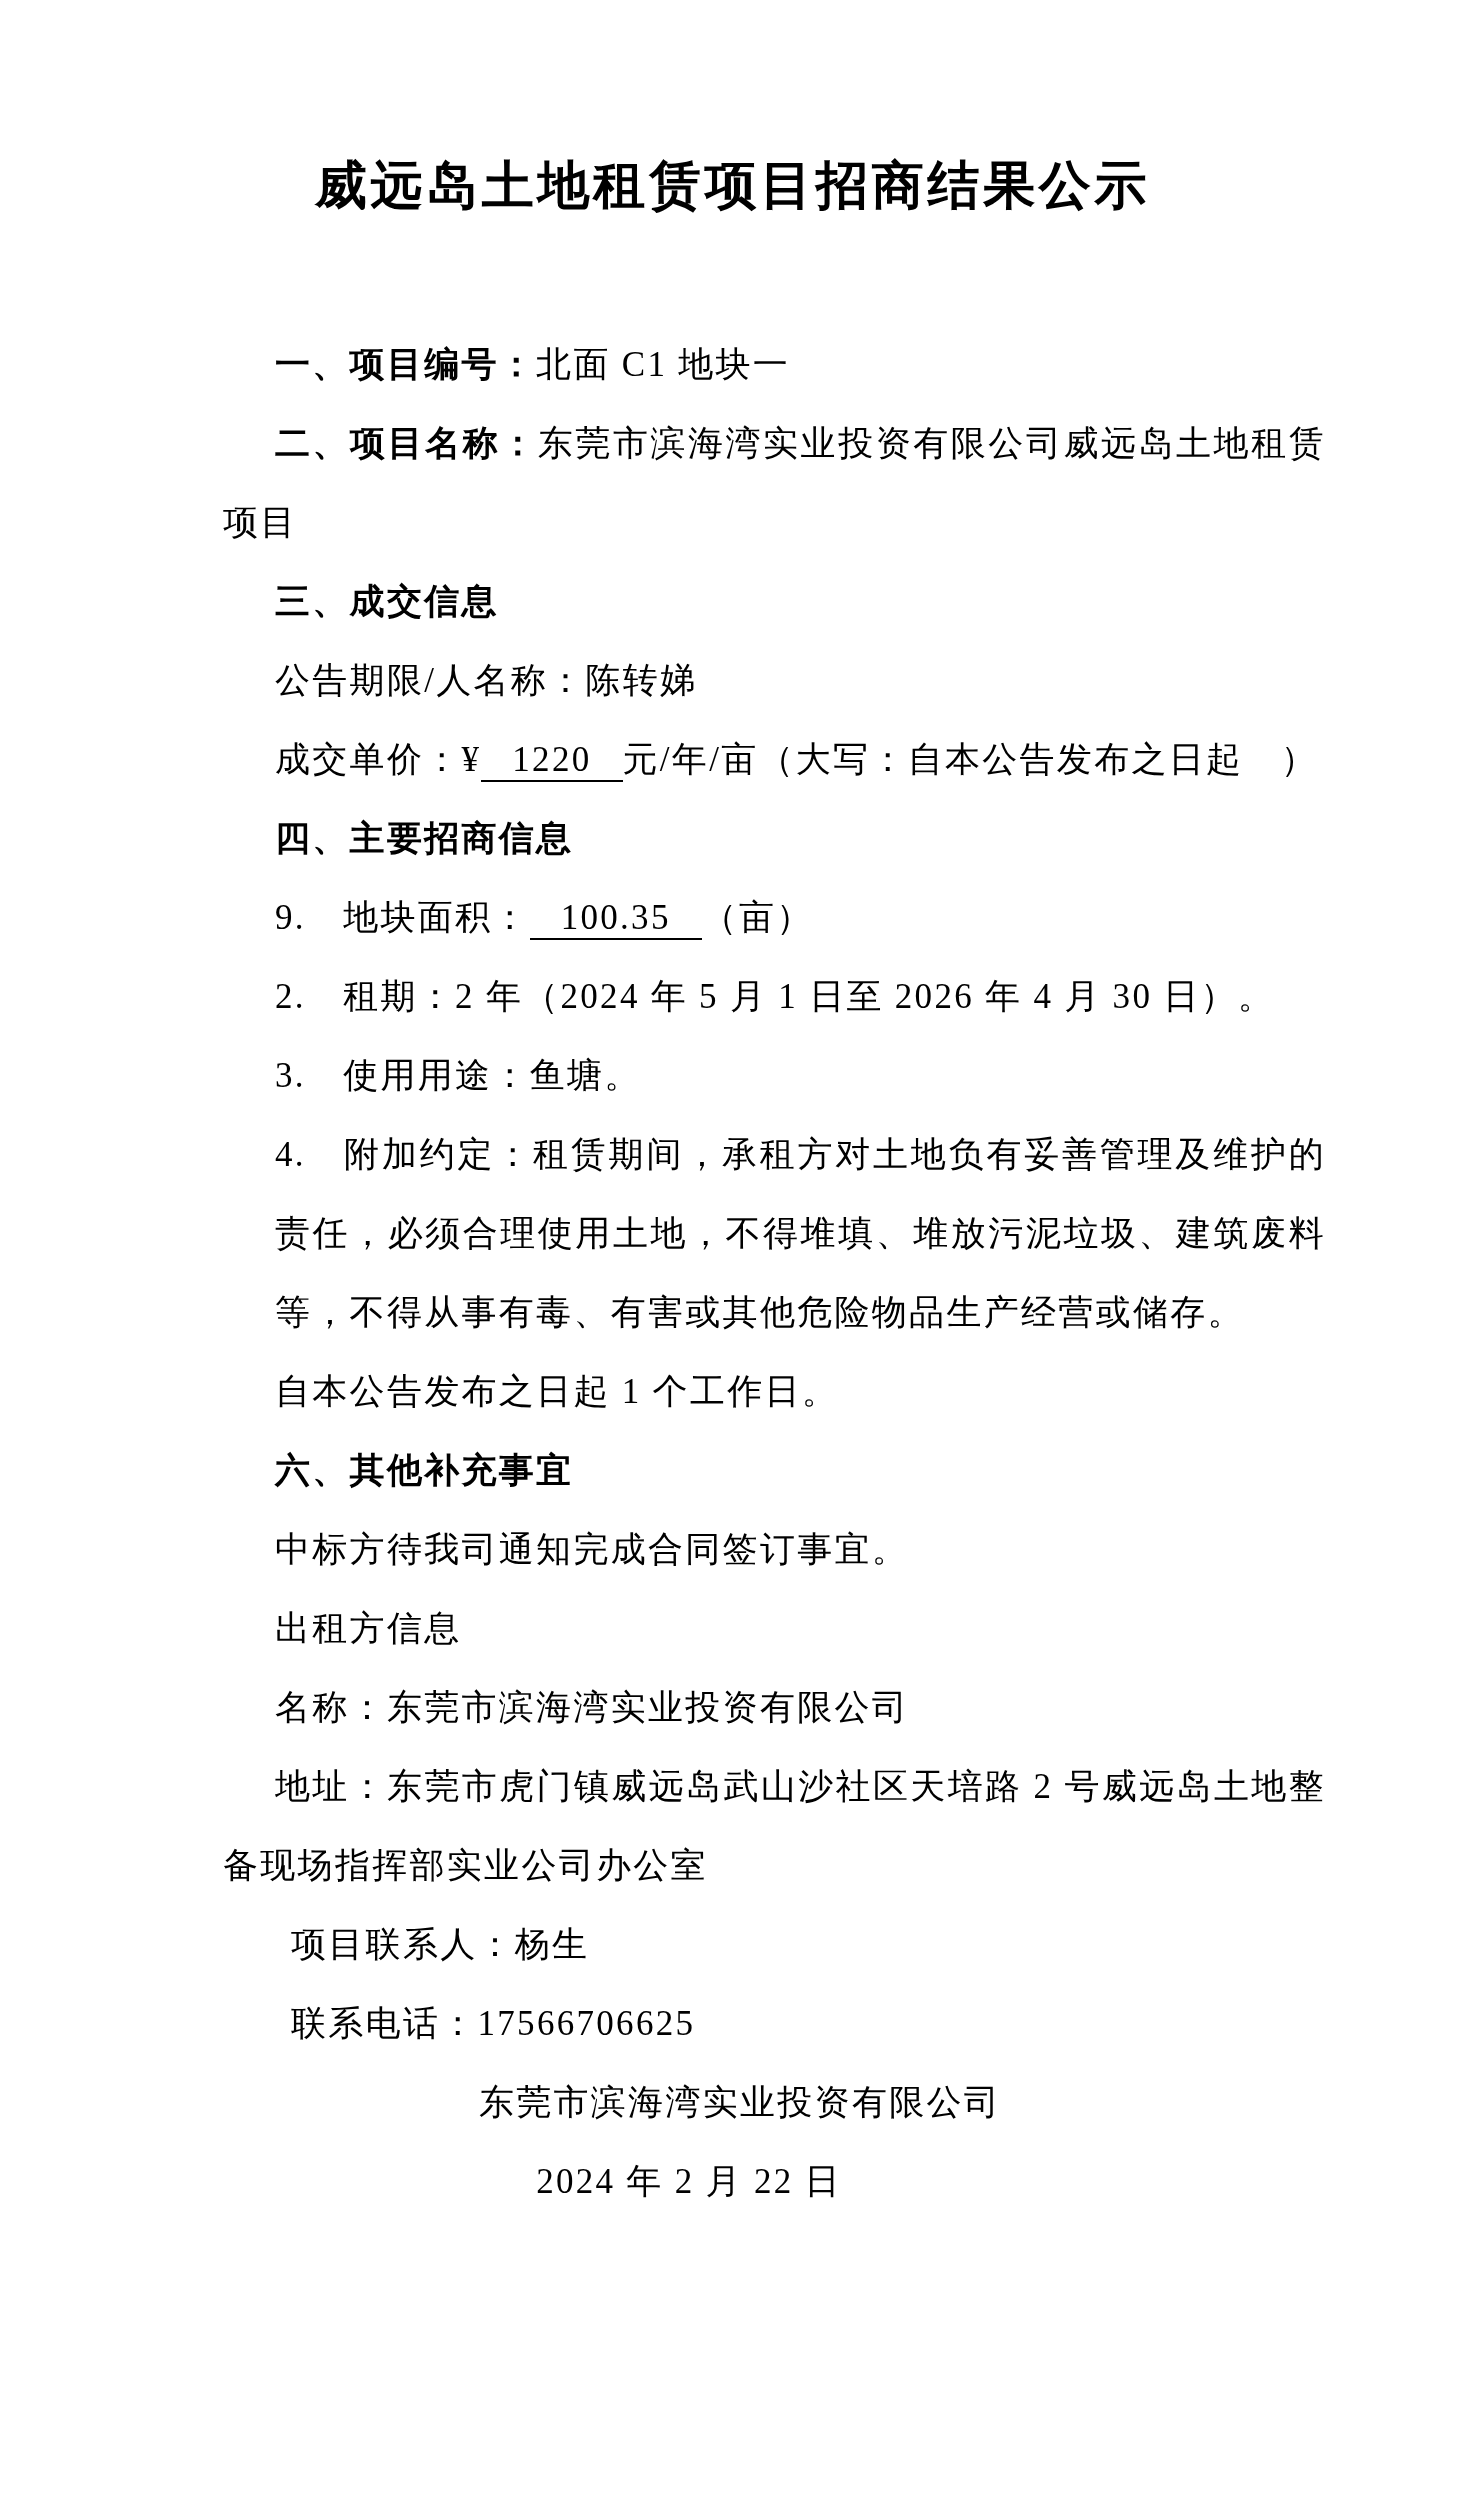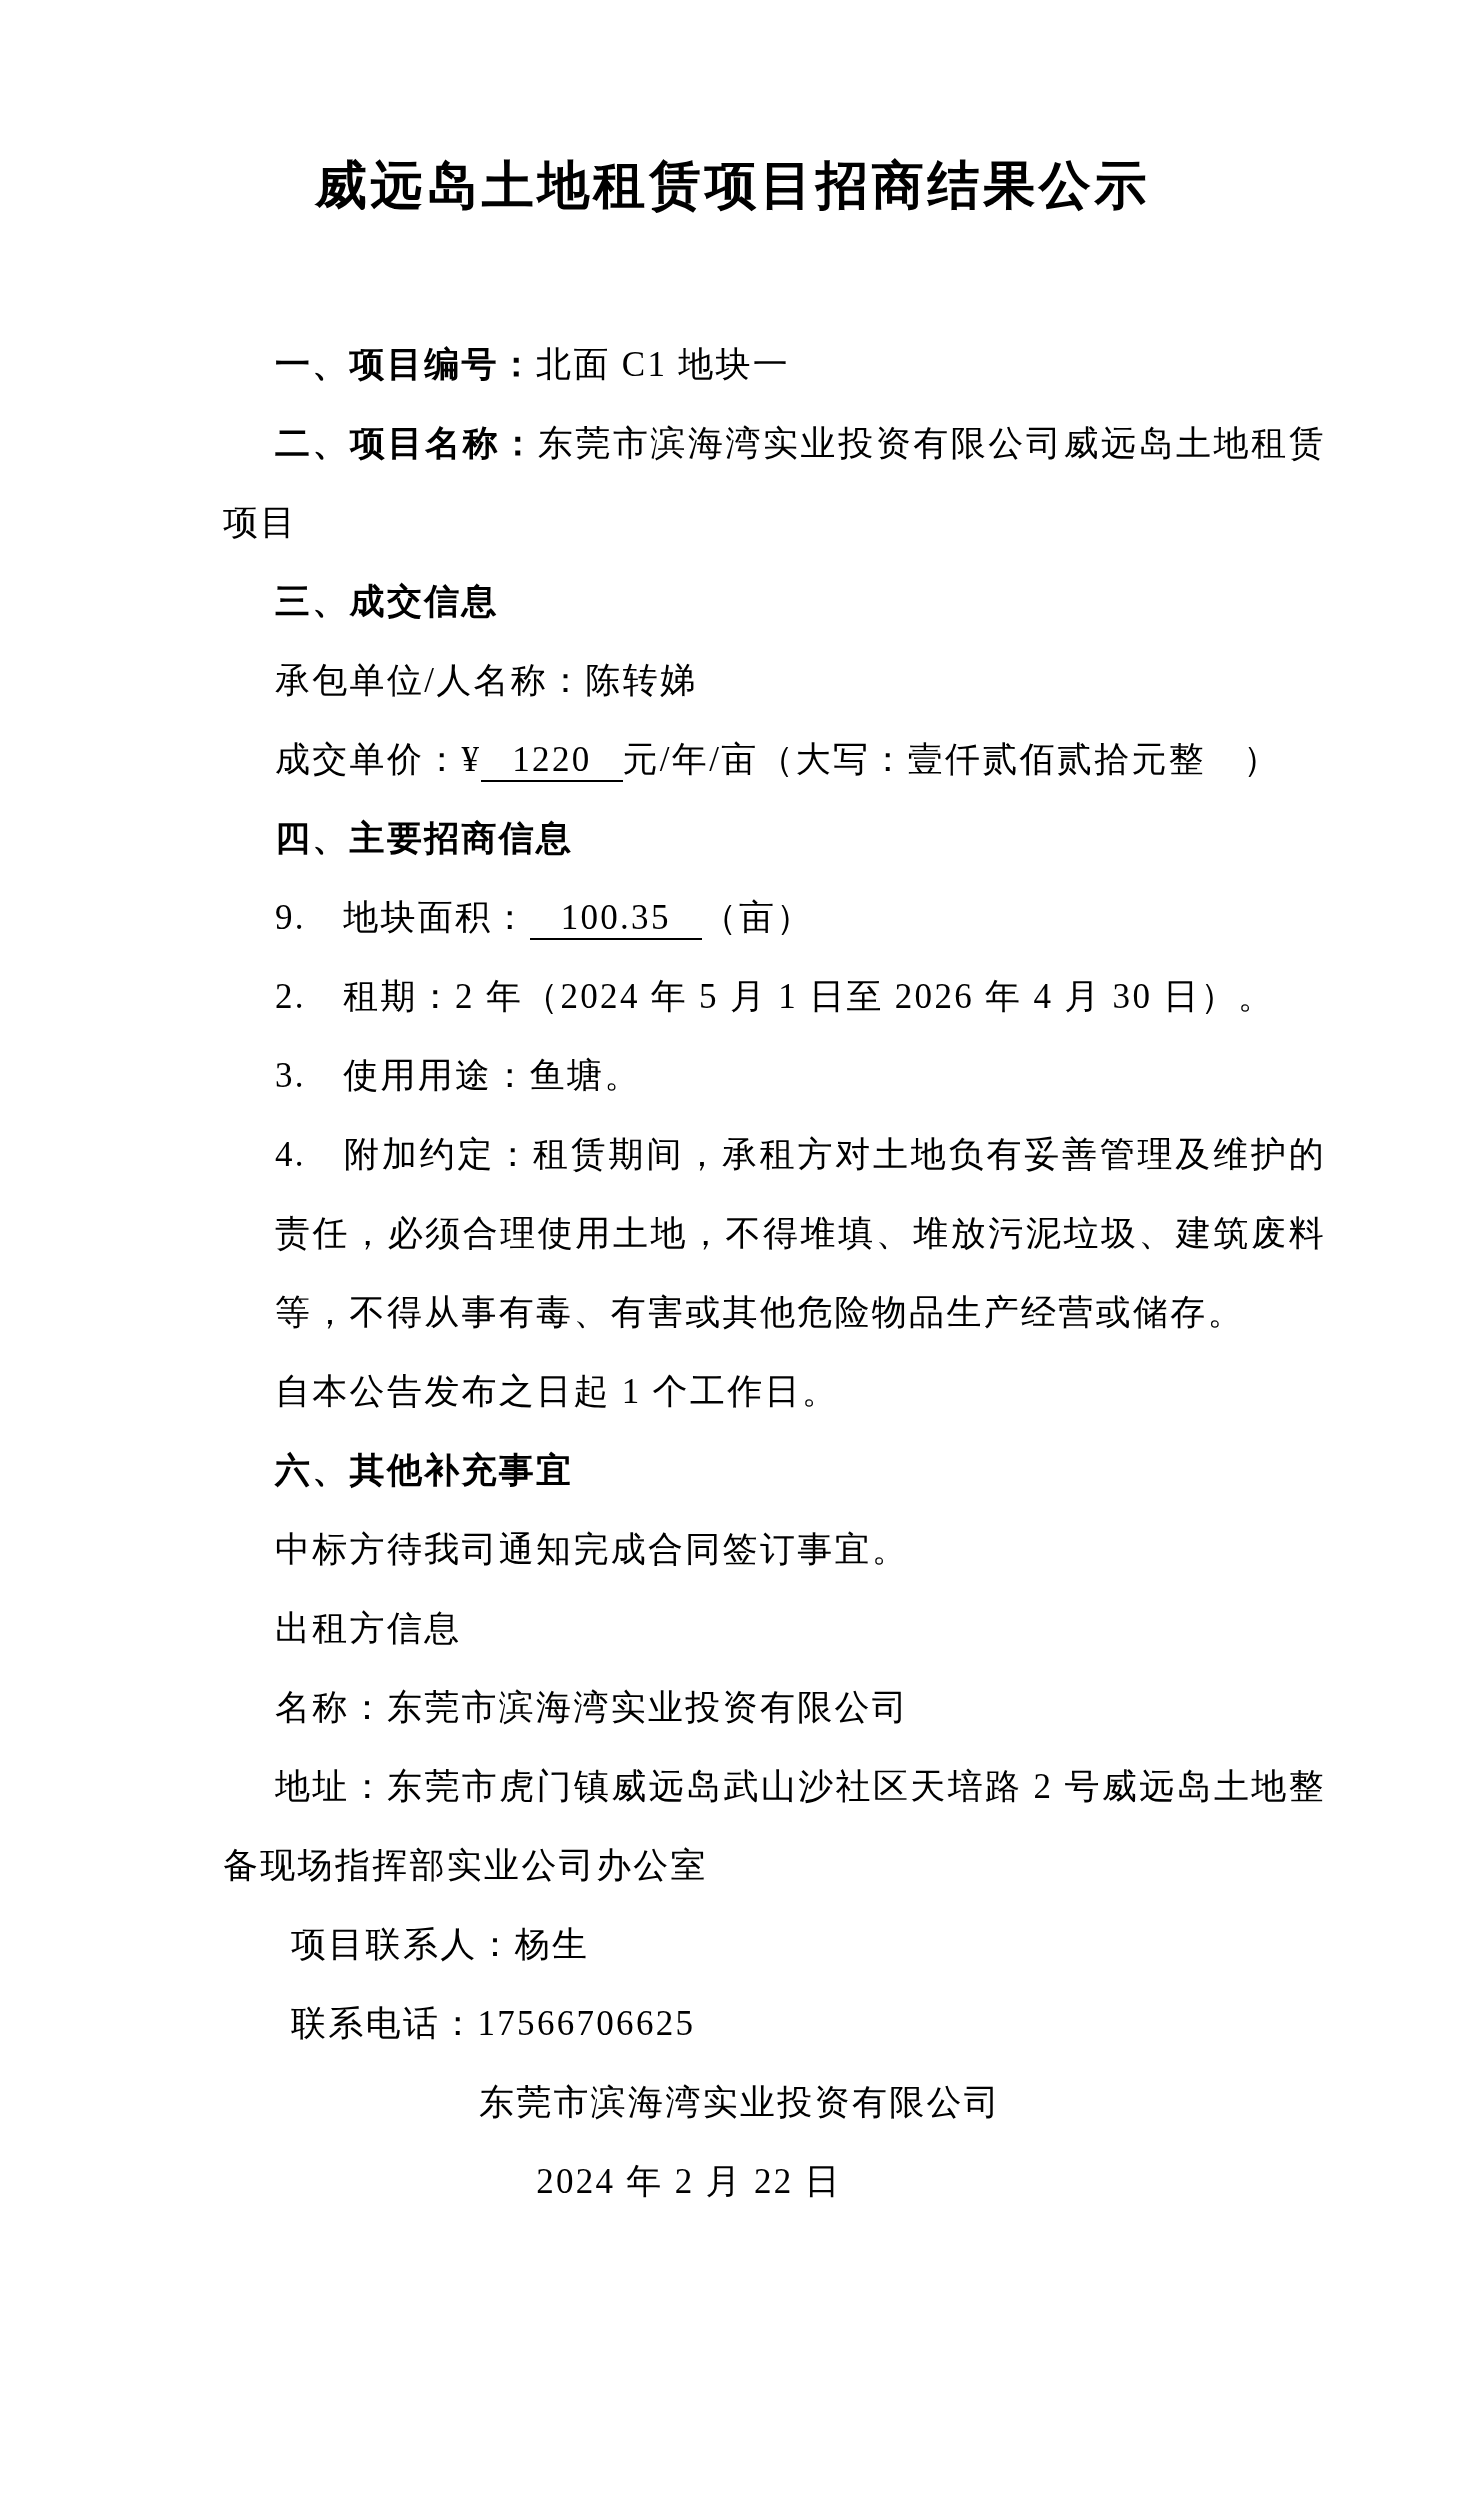--- a/index.html
+++ b/index.html
@@ -66,23 +66,23 @@
   <div class="doc-body">
 
     <div class="line indent"><span class="b">一、项目编号：</span><span>北面 C1 地块一</span></div>
 
     <div class="line indent fill"><span class="b">二、项目名称：</span><span>东莞市滨海湾实业投资有限公司威远岛土地租赁</span></div>
 
     <div class="line">项目</div>
 
     <div class="line indent b">三、成交信息</div>
 
-    <div class="line indent">承包单位/人名称：陈转娣</div>
+    <div class="line indent">公告期限/人名称：陈转娣</div>
 
-    <div class="line indent"><span>成交单价：¥</span><span class="u">1220</span><span>元/年/亩（大写：壹仟贰佰贰拾元整　）</span></div>
+    <div class="line indent"><span>成交单价：¥</span><span class="u">1220</span><span>元/年/亩（大写：自本公告发布之日起　）</span></div>
 
     <div class="line indent b">四、主要招商信息</div>
 
     <div class="line indent"><span>9.　地块面积：</span><span class="u">100.35</span><span>（亩）</span></div>
 
     <div class="line indent">2.　租期：2 年（2024 年 5 月 1 日至 2026 年 4 月 30 日）。</div>
 
     <div class="line indent">3.　使用用途：鱼塘。</div>
 
     <div class="line indent fill">4.　附加约定：租赁期间，承租方对土地负有妥善管理及维护的</div>

